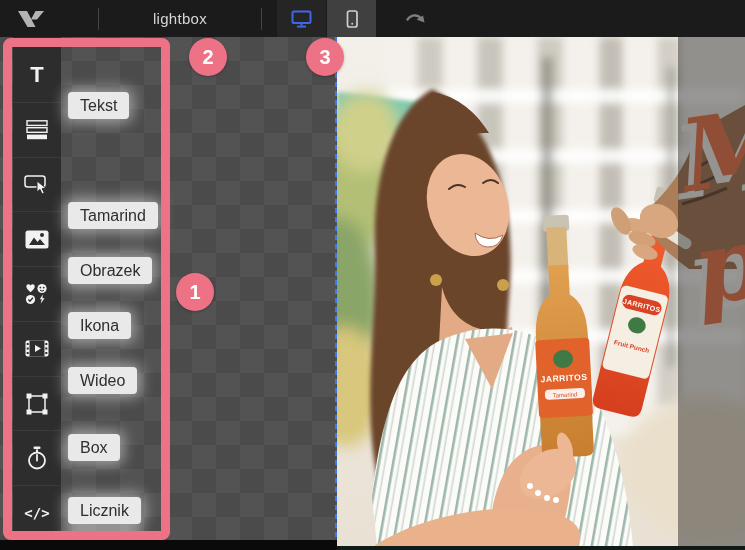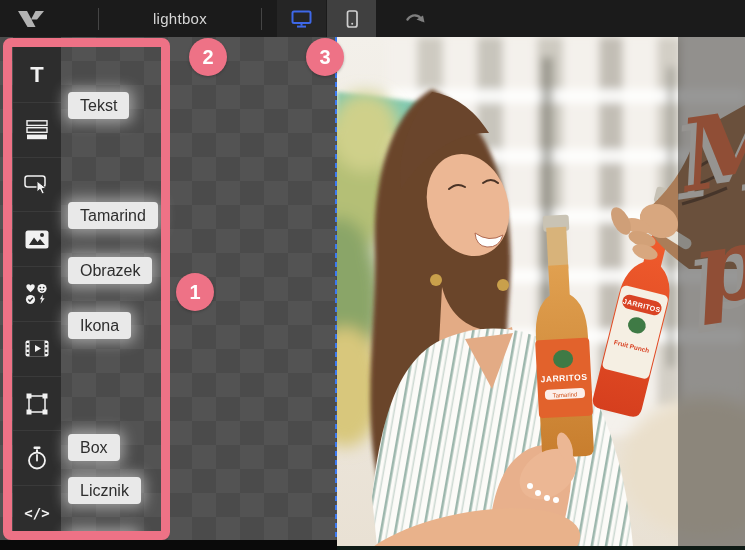--- a/index.html
+++ b/index.html
@@ -324,22 +324,23 @@
       <svg width="28" height="18" viewBox="0 0 28 18">
         <text x="14" y="14" font-size="14" font-weight="bold" fill="#f2f2f2" text-anchor="middle" font-family="'DejaVu Sans Mono',monospace">&lt;/&gt;</text>
       </svg>
     </div>
   </div>
 
   <div class="tool-label" style="top:55px">Tekst</div>
   <div class="tool-label" style="top:165px">Tamarind</div>
   <div class="tool-label" style="top:220px">Obrazek</div>
   <div class="tool-label" style="top:275px">Ikona</div>
+  <div class="tool-label" style="top:330px">Wideo</div>
   <div class="tool-label" style="top:397px">Box</div>
-  <div class="tool-label" style="top:440px">Licznik</div>
+  <div class="tool-label" style="top:460px">Licznik</div>
   <div class="tool-label" style="top:495px">HTML</div>
 
   <div class="annot-box"></div>
   <div class="annot-circle" style="left:176px;top:236px">1</div>
   <div class="annot-circle" style="left:189px;top:1px">2</div>
   <div class="annot-circle" style="left:306px;top:1px">3</div>
 </div>
 
 <div class="bottom-left"></div>
 <div class="bottom-right"></div>

